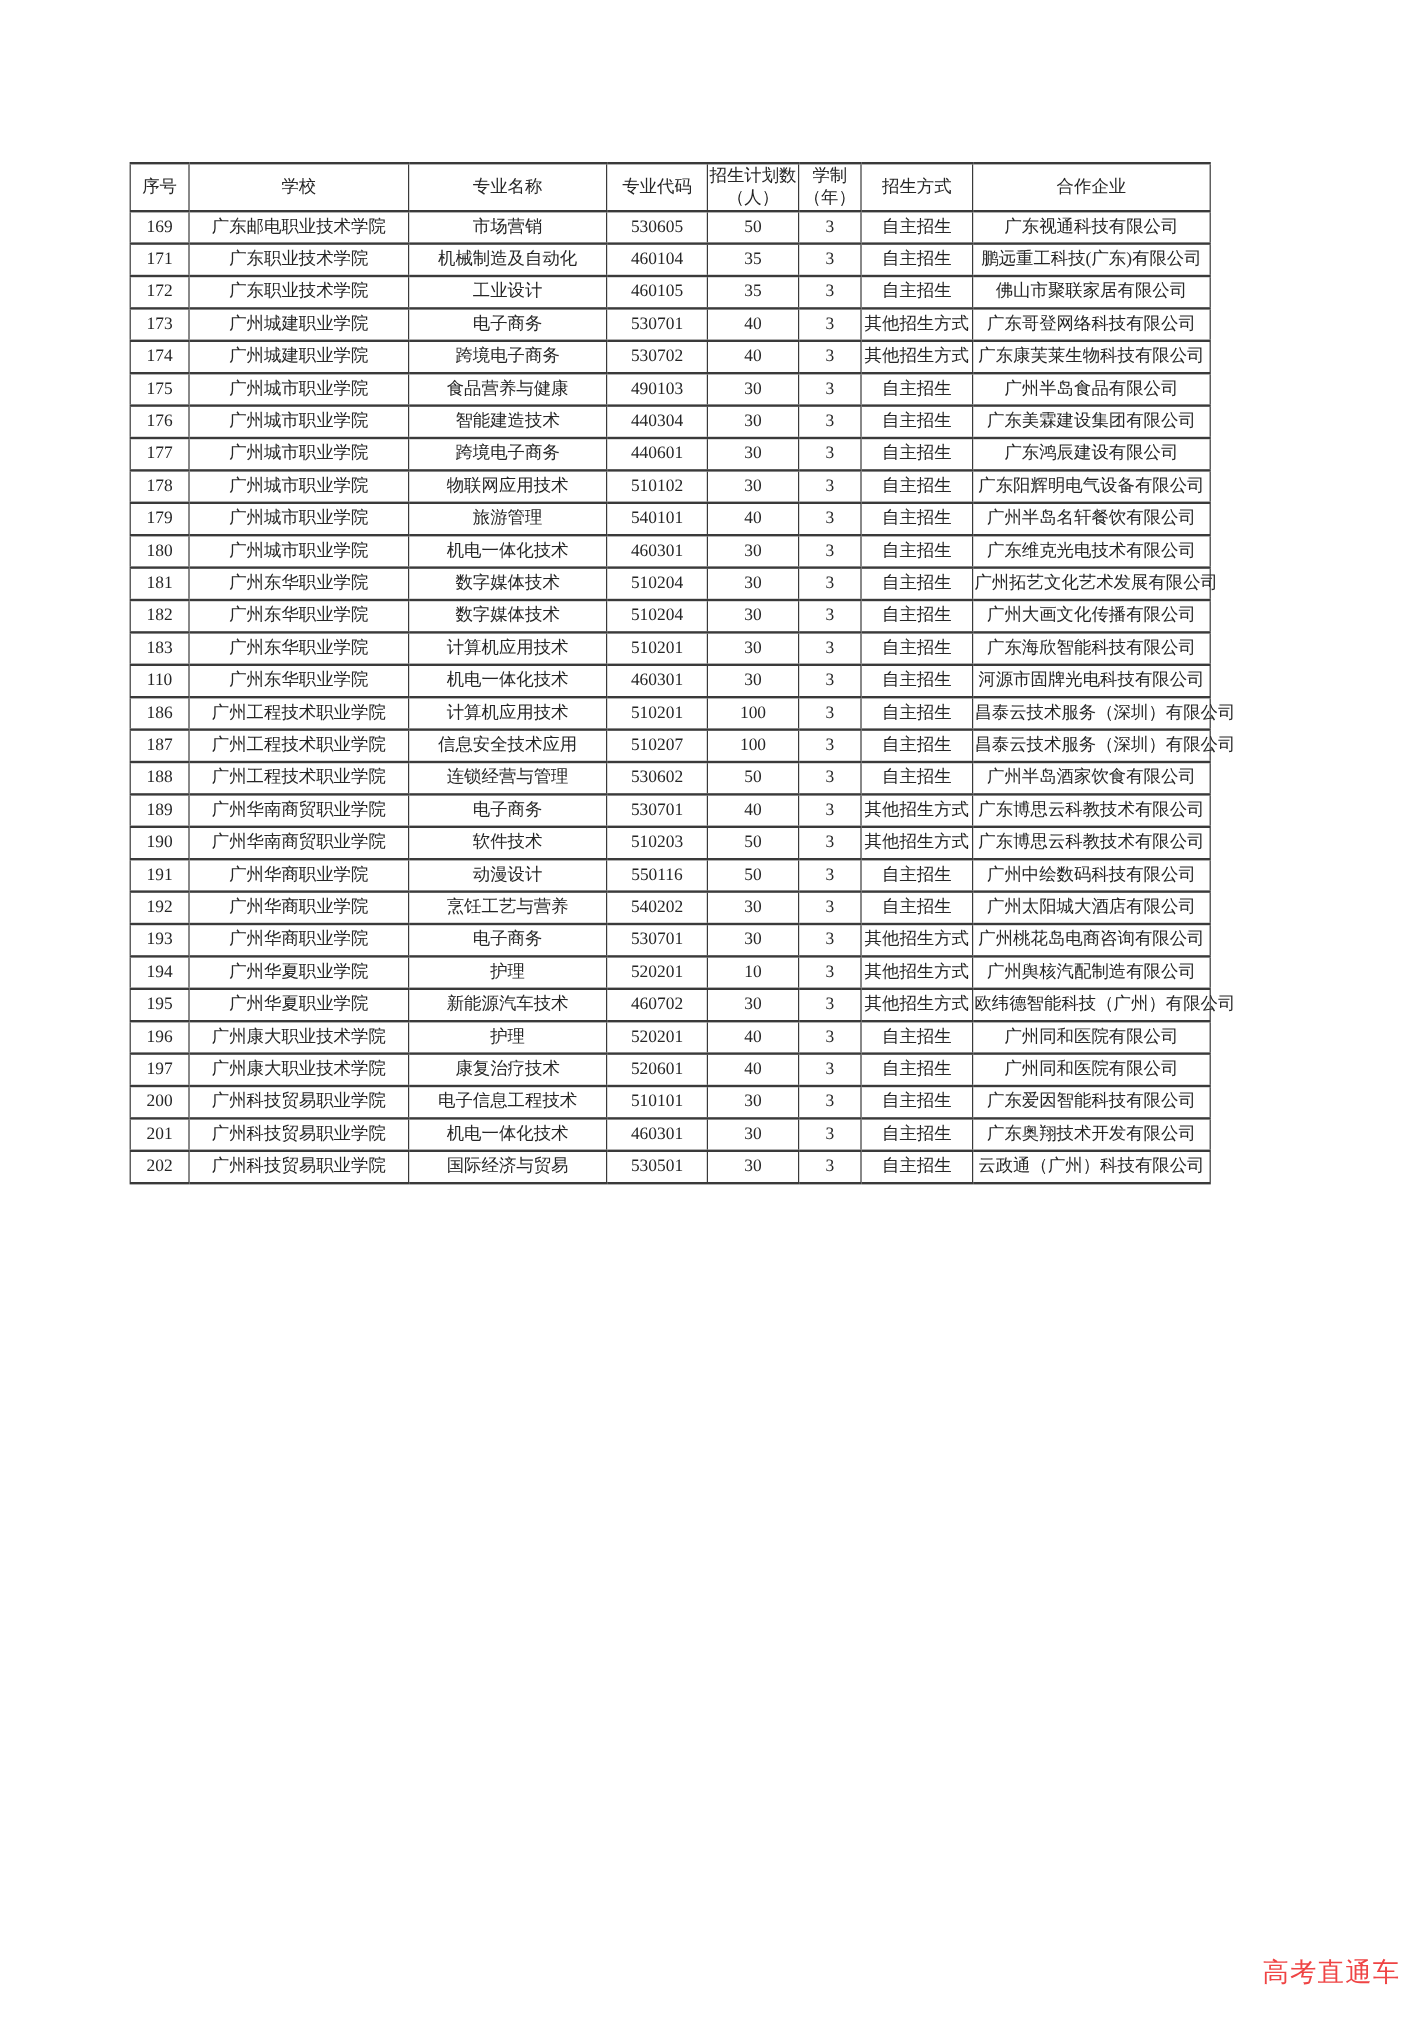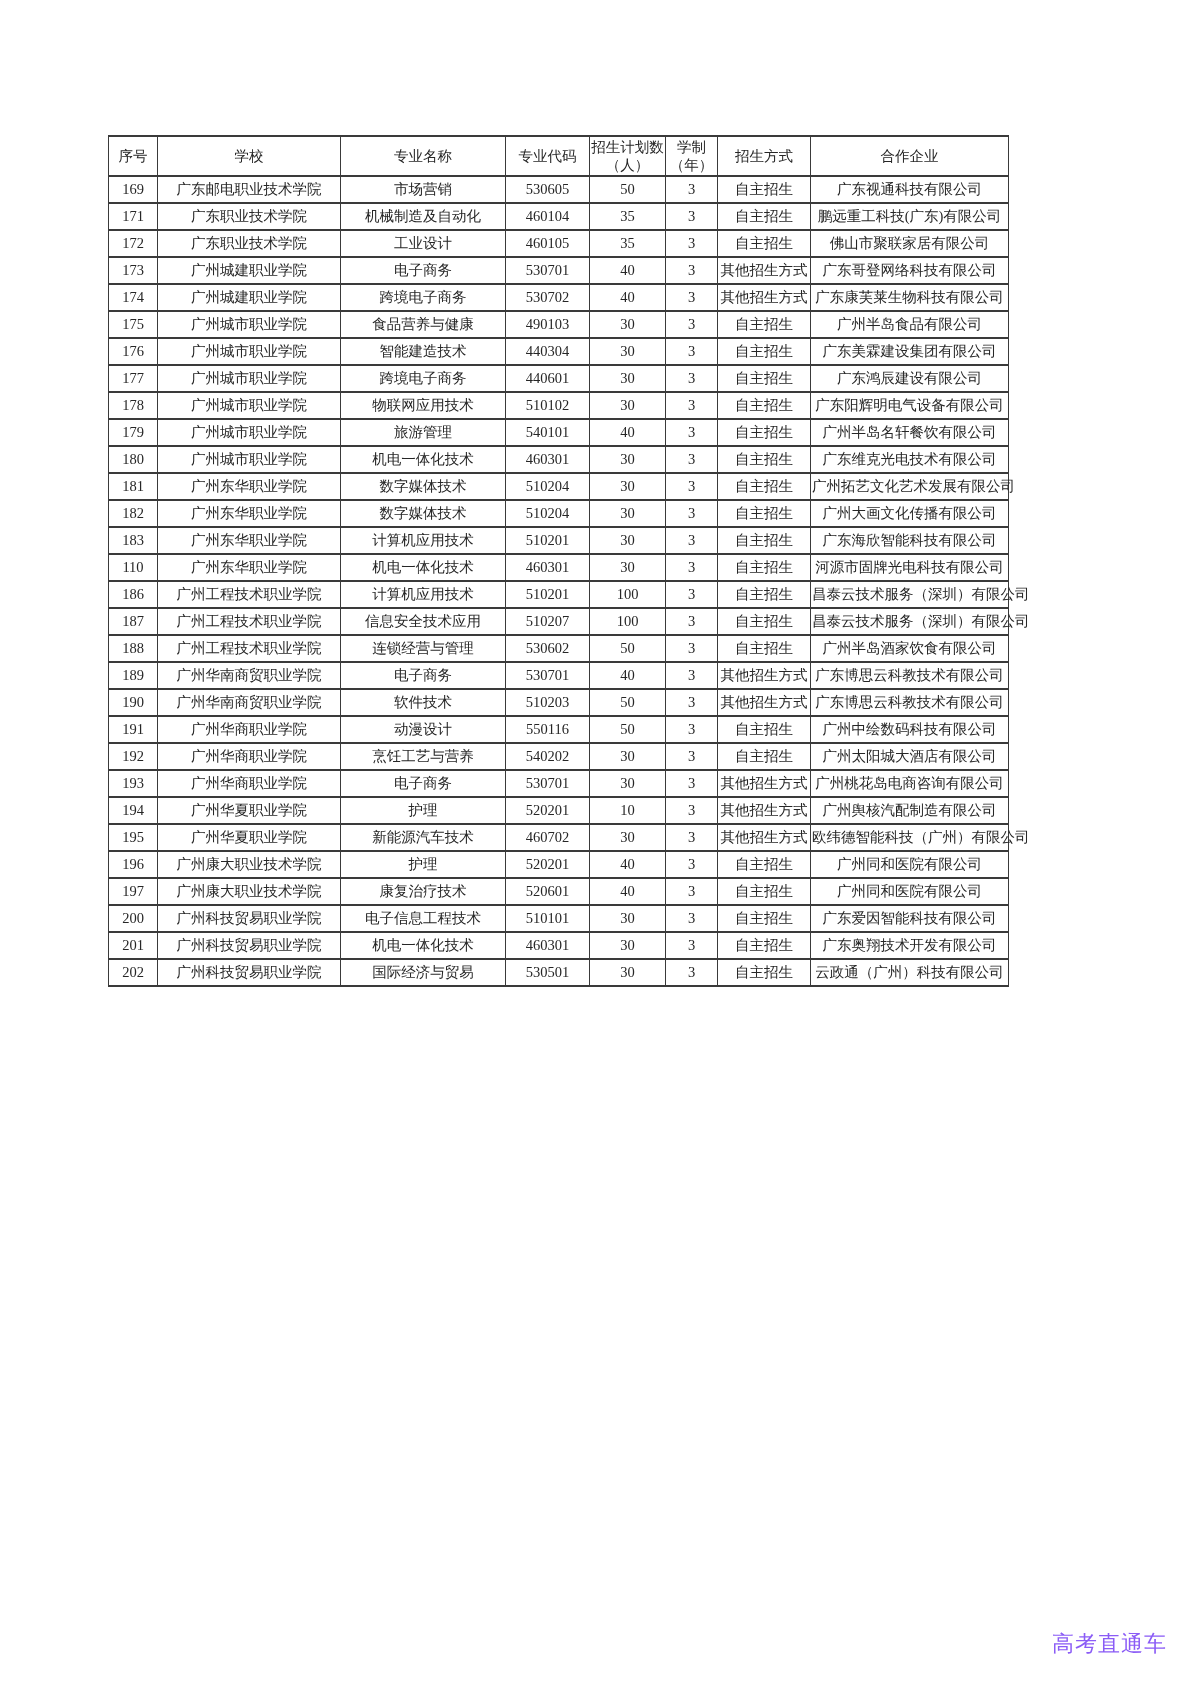--- a/index.html
+++ b/index.html
@@ -47,21 +47,21 @@
   }
   th .hline {
     display: block;
   }
   .watermark {
     position: absolute;
     left: 1052px;
     top: 1629px;
     font-size: 22px;
     letter-spacing: 1px;
-    color: #8b5cf6;
+    color: #ef4444;
     font-family: "Liberation Sans", "DejaVu Sans", sans-serif;
   }
 </style>
 </head>
 <body>
 
 <div class="page">
 
   <table class="enroll-table">
     <colgroup>

